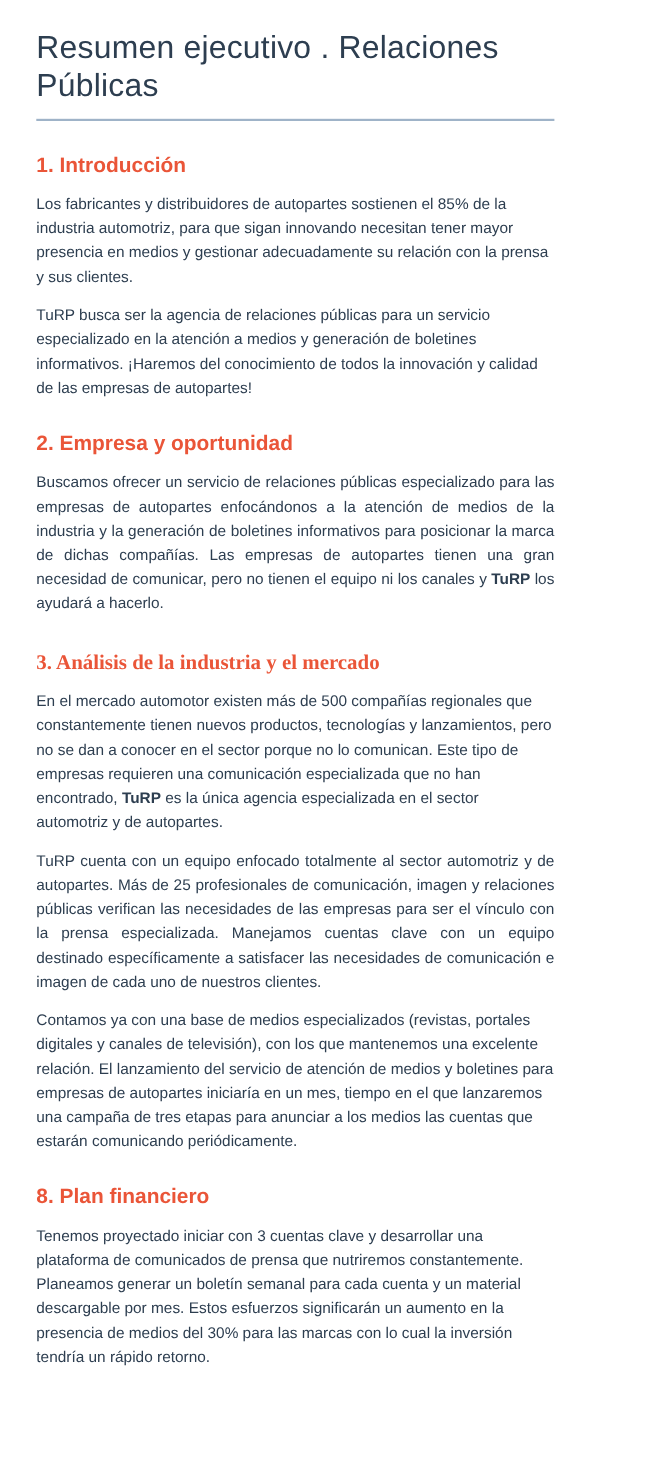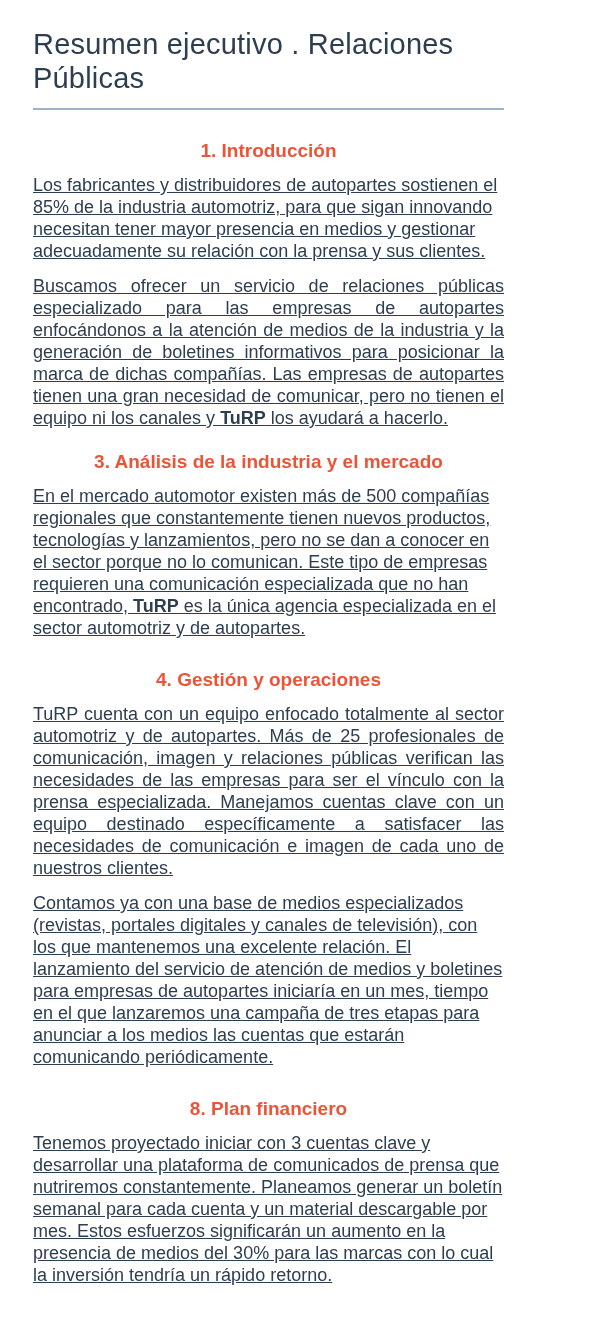--- a/index.html
+++ b/index.html
@@ -31,59 +31,59 @@
     border-top: 2px solid #9fb3c8;
     margin: 13px 0 0 0;
   }
   section { margin: 0; }
   .section-heading {
     margin: 29px 0 12px 0;
     font-size: 19px;
     line-height: 23px;
     font-weight: 700;
     color: #ea5538;
-    text-align: center;
   }
   .section--extra-gap .section-heading {
-    margin-top: 21px;
+    margin-top: 32px;
+    font-family: Liberation Serif, serif;
   }
   p.body-text {
     margin: 0 0 13px 0;
-    font-size: 18px;
+    font-size: 14px;
     line-height: 22px;
     color: #2d3e50;
-    text-decoration: underline;
   }
   .justify { text-align: justify; }
   strong.b { font-weight: 700; }
 </style>
 </head>
 <body>
 
 <div class="page">
 
   <h1 class="doc-title">Resumen ejecutivo . Relaciones Públicas</h1>
   <hr class="title-divider">
 
   <section>
     <h2 class="section-heading">1. Introducción</h2>
     <p class="body-text"><span>Los fabricantes y distribuidores de autopartes sostienen el 85% de la industria automotriz, para que sigan innovando necesitan tener mayor presencia en medios y gestionar adecuadamente su relación con la prensa y sus clientes.</span></p>
+    <p class="body-text"><span>TuRP busca ser la agencia de relaciones públicas para un servicio especializado en la atención a medios y generación de boletines informativos. ¡Haremos del conocimiento de todos la innovación y calidad de las empresas de autopartes!</span></p>
   </section>
 
   <section>
+    <h2 class="section-heading">2. Empresa y oportunidad</h2>
     <p class="body-text justify"><span>Buscamos ofrecer un servicio de relaciones públicas especializado para las empresas de autopartes enfocándonos a la atención de medios de la industria y la generación de boletines informativos para posicionar la marca de dichas compañías. Las empresas de autopartes tienen una gran necesidad de comunicar, pero no tienen el equipo ni los canales y </span><strong class="b">TuRP</strong><span> los ayudará a hacerlo.</span></p>
   </section>
 
   <section class="section--extra-gap">
     <h2 class="section-heading">3. Análisis de la industria y el mercado</h2>
     <p class="body-text"><span>En el mercado automotor existen más de 500 compañías regionales que constantemente tienen nuevos productos, tecnologías y lanzamientos, pero no se dan a conocer en el sector porque no lo comunican. Este tipo de empresas requieren una comunicación especializada que no han encontrado, </span><strong class="b">TuRP</strong><span> es la única agencia especializada en el sector automotriz y de autopartes.</span></p>
   </section>
 
   <section>
-    <h2 class="section-heading">4. Gestión y operaciones</h2>
     <p class="body-text justify"><span>TuRP cuenta con un equipo enfocado totalmente al sector automotriz y de autopartes. Más de 25 profesionales de comunicación, imagen y relaciones públicas verifican las necesidades de las empresas para ser el vínculo con la prensa especializada. Manejamos cuentas clave con un equipo destinado específicamente a satisfacer las necesidades de comunicación e imagen de cada uno de nuestros clientes.</span></p>
   </section>
 
   <section>
     <p class="body-text"><span>Contamos ya con una base de medios especializados (revistas, portales digitales y canales de televisión), con los que mantenemos una excelente relación. El lanzamiento del servicio de atención de medios y boletines para empresas de autopartes iniciaría en un mes, tiempo en el que lanzaremos una campaña de tres etapas para anunciar a los medios las cuentas que estarán comunicando periódicamente.</span></p>
   </section>
 
   <section>
     <h2 class="section-heading">8. Plan financiero</h2>
     <p class="body-text"><span>Tenemos proyectado iniciar con 3 cuentas clave y desarrollar una plataforma de comunicados de prensa que nutriremos constantemente. Planeamos generar un boletín semanal para cada cuenta y un material descargable por mes. Estos esfuerzos significarán un aumento en la presencia de medios del 30% para las marcas con lo cual la inversión tendría un rápido retorno.</span></p>

